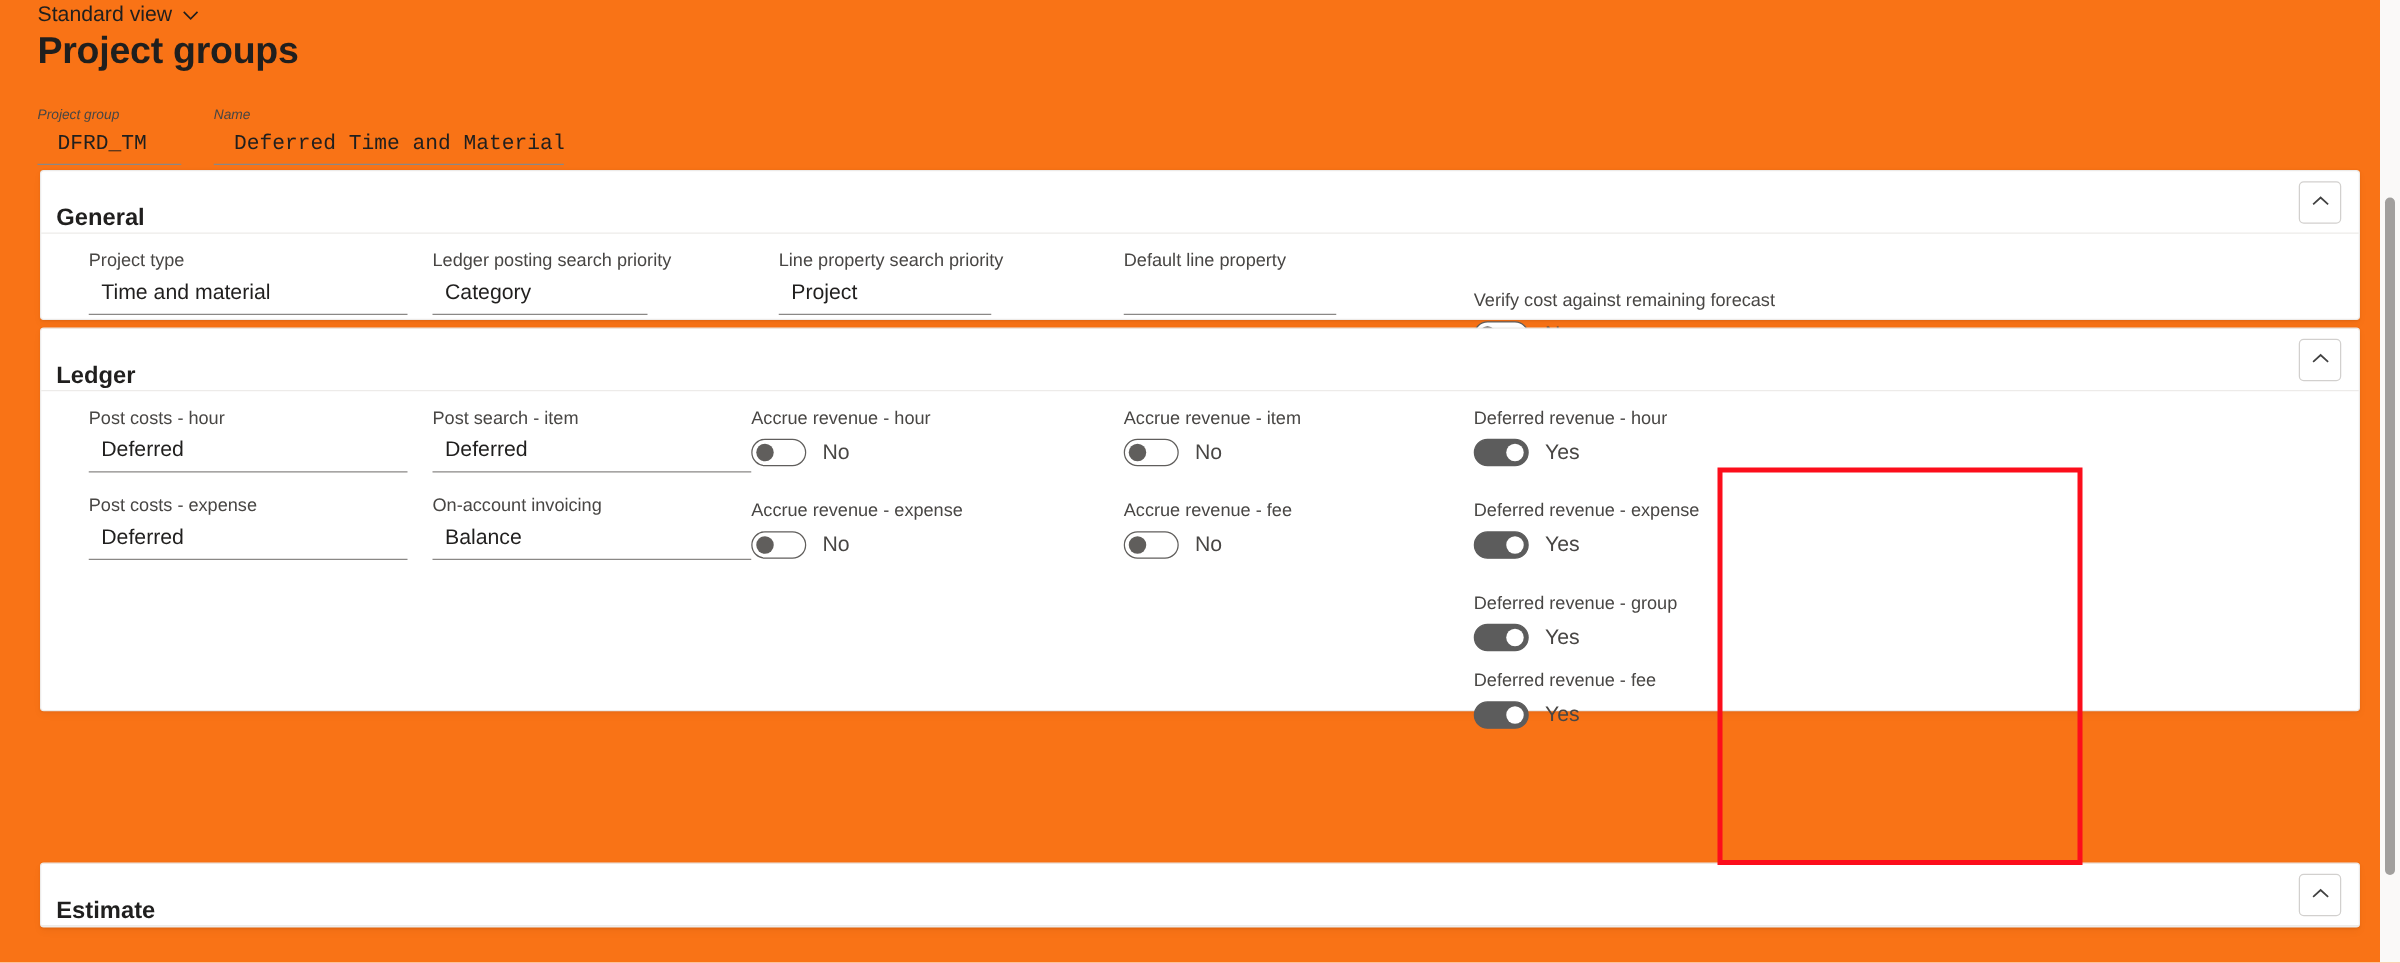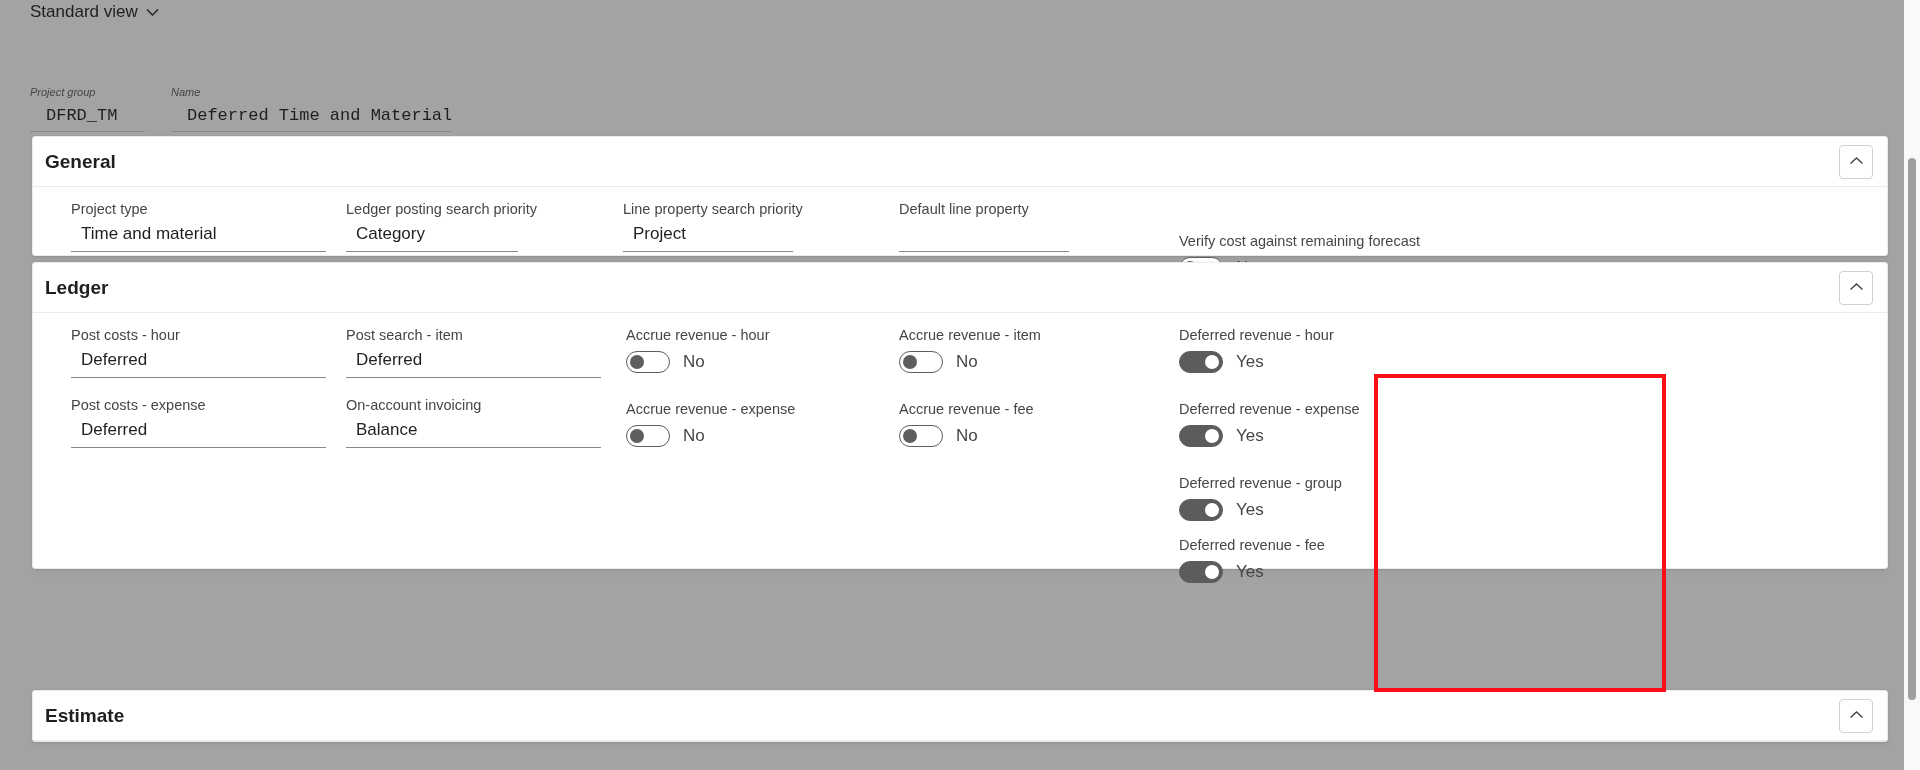--- a/index.html
+++ b/index.html
@@ -5,21 +5,21 @@
   * { box-sizing: border-box; margin: 0; padding: 0; }
   html, body {
     width: 1920px; height: 770px;
     background: #ffffff;
     font-family: "Liberation Sans", sans-serif;
     overflow: hidden;
   }
   .page {
     position: relative;
     width: 1920px; height: 770px;
-    background: #a3a3a3;
+    background: #f97316;
   }
 
   
   .view-selector {
     position: absolute; left: 30px; top: 2px;
     display: flex; align-items: center; gap: 8px;
     font-size: 17px; color: #201f1e; cursor: pointer;
     background: transparent;
   }
   .view-selector .chev { display: block; }
@@ -43,21 +43,21 @@
 
   
   .card {
     position: absolute; left: 32px; width: 1856px;
     background: #ffffff;
     border: 1px solid #edebe9;
     border-radius: 3px;
     box-shadow: 0 0.6px 1.8px rgba(0,0,0,0.08), 0 3px 7px rgba(0,0,0,0.04);
   }
   .card-header {
-    height: 50px; display: flex; align-items: center;
+    height: 50px; display: flex; align-items: flex-end;
     border-bottom: 1px solid #edebe9;
     padding: 0 12px 0 12px;
     position: relative;
   }
   .card-title { font-size: 19px; font-weight: 600; color: #201f1e; }
   .collapse-btn {
     position: absolute; right: 14px; top: 50%; transform: translateY(-50%);
     width: 34px; height: 34px;
     border: 1px solid #d2d0ce; border-radius: 4px;
     background: #ffffff; cursor: pointer;
@@ -120,20 +120,21 @@
 
   <div class="view-selector">
     <span>Standard view</span>
     <span class="chev">
       <svg width="13" height="9" viewBox="0 0 13 9">
           <path d="M1 1.5 L6.5 7 L12 1.5" fill="none" stroke="#201f1e" stroke-width="1.3"></path>
         </svg>
     </span>
   </div>
 
+  <div class="page-title">Project groups</div>
 
   <div class="hdr-fields">
     <div class="hdr-field">
       <span class="hdr-label">Project group</span>
       <input class="hdr-input w1" value="DFRD_TM" style="">
     </div>
     <div class="hdr-field">
       <span class="hdr-label">Name</span>
       <input class="hdr-input w2" value="Deferred Time and Material" style="">
     </div>
@@ -220,21 +221,21 @@
           <div class="fld">
             <div class="fld-label">Post search - item</div>
             <input class="fld-input" value="Deferred" style="">
           </div>
           <div class="fld" style="margin-top:19px;">
             <div class="fld-label">On-account invoicing</div>
             <input class="fld-input" value="Balance" style="">
           </div>
         </div>
 
-        <div class="fcol" style="left:593px;">
+        <div class="fcol" style="left:568px;">
           <div class="fld">
             <div class="fld-label">Accrue revenue - hour</div>
             <div class="toggle-row">
               <span class="switch off">
                   <span class="knob"></span>
                 </span>
               <span class="toggle-text">No</span>
             </div>
           </div>
           <div class="fld" style="margin-top:28px;">

